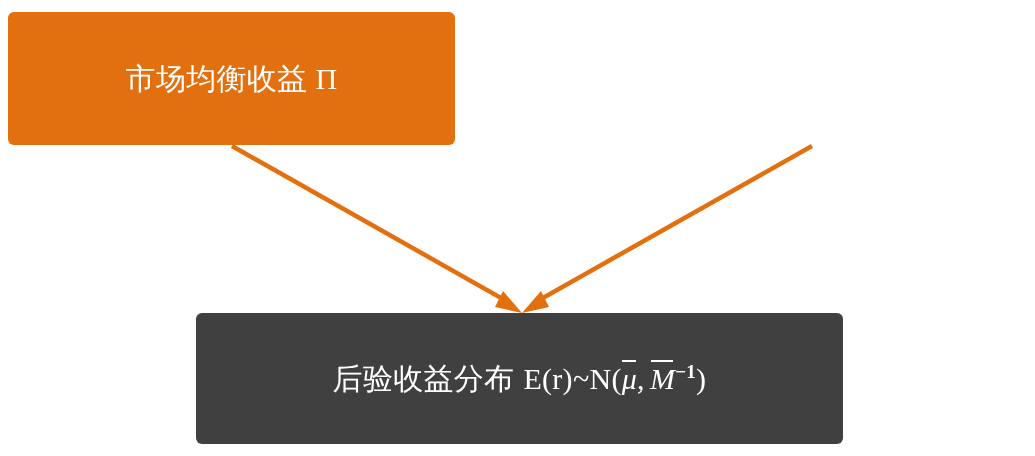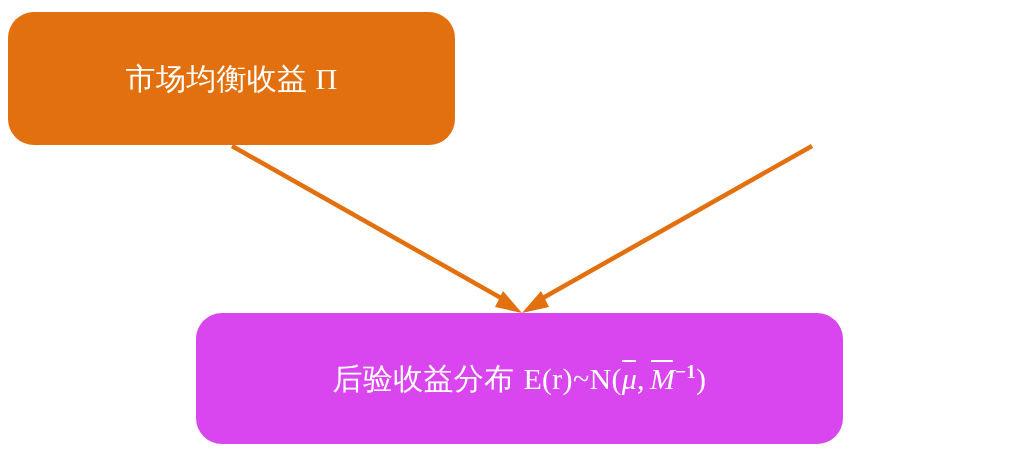--- a/index.html
+++ b/index.html
@@ -16,21 +16,21 @@
     height: 456px;
     background: #ffffff;
     overflow: hidden;
   }
   .node {
     position: absolute;
     box-sizing: border-box;
     display: flex;
     align-items: center;
     justify-content: center;
-    border-radius: 26px;
+    border-radius: 6px;
     color: #ffffff;
     line-height: 1.1;
     white-space: nowrap;
   }
   .node-label {
     display: inline-block;
     font-size: 30px;
     letter-spacing: 0.3px;
   }
   
@@ -106,17 +106,17 @@
       <line x1="812" y1="146" x2="534" y2="303" stroke="#E2700E" stroke-width="4.5" stroke-linecap="butt"></line>
       <polygon points="541,291 522,313 549,307" fill="#E2700E"></polygon>
     </g>
   </svg>
 
   <div class="node" id="node-market" style="background:#E2700E">
     <span class="node-label"><span>市场均衡收益</span><span class="mup" style="margin-left:8px">Π</span></span>
   </div>
 
 
-  <div class="node" id="node-posterior" style="background:#d946ef">
+  <div class="node" id="node-posterior" style="background:#404040">
     <span class="node-label"><span>后验收益分布</span><span class="mup" style="margin-left:9px">E(r)</span><span class="mup">~</span><span class="mup">N(</span><span class="mi ovb">μ</span><span class="mup">,</span><span class="mi ovb" style="margin-left:5px">M</span><span class="sup">−1</span><span class="mup">)</span></span>
   </div>
 
 </div>
 
 </body></html>

